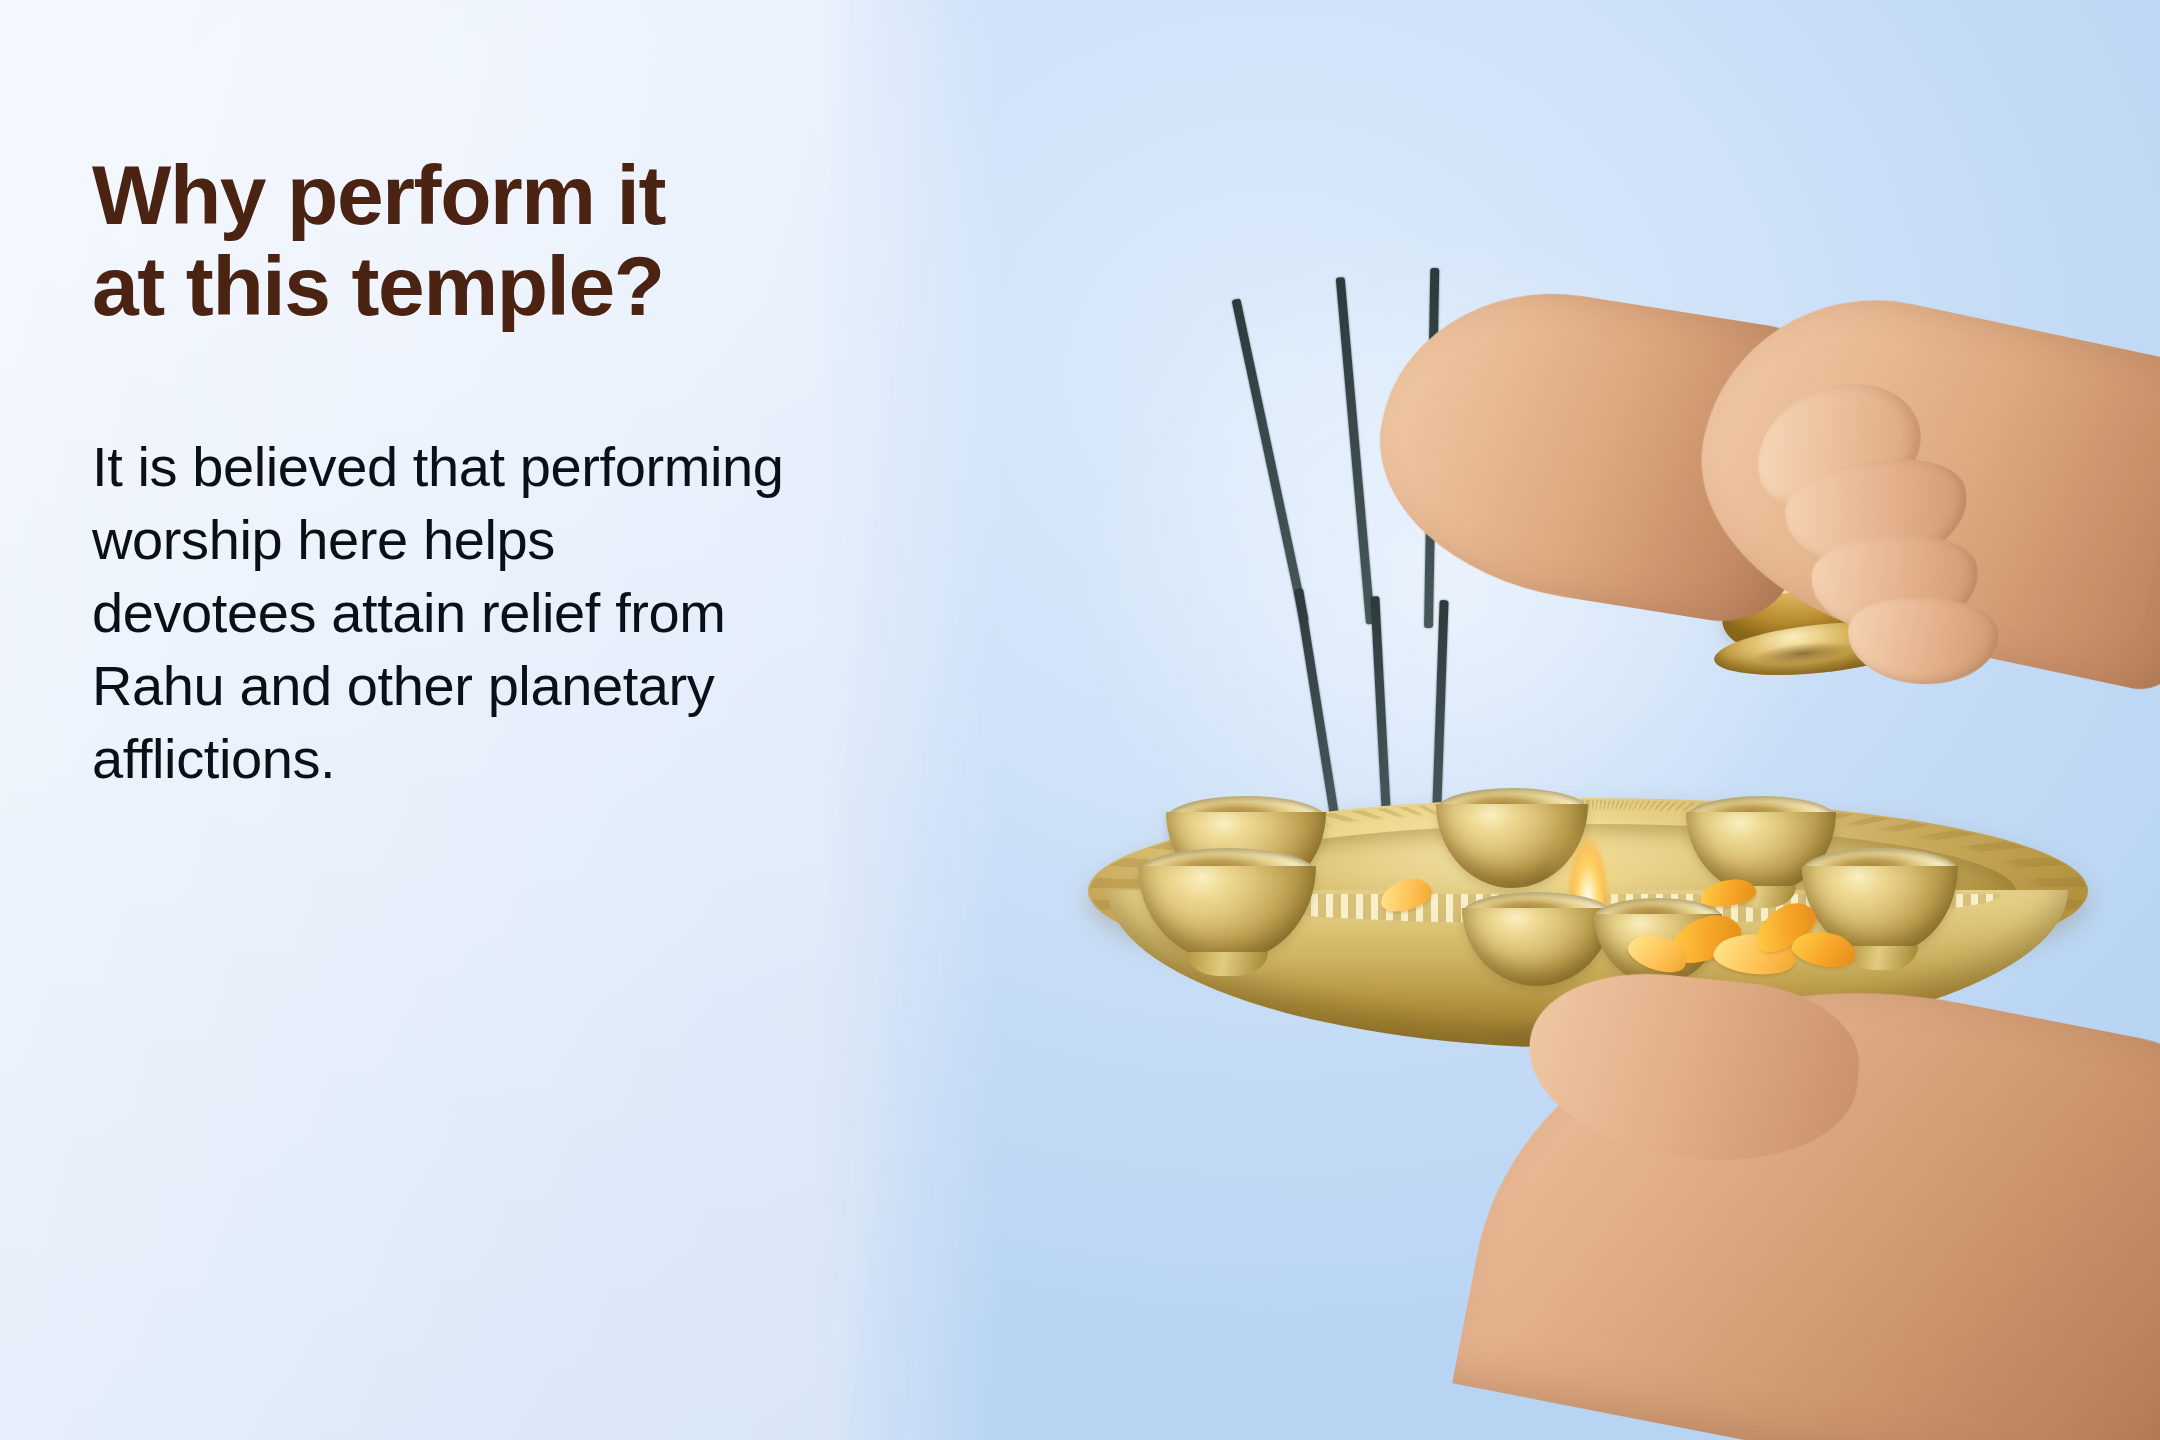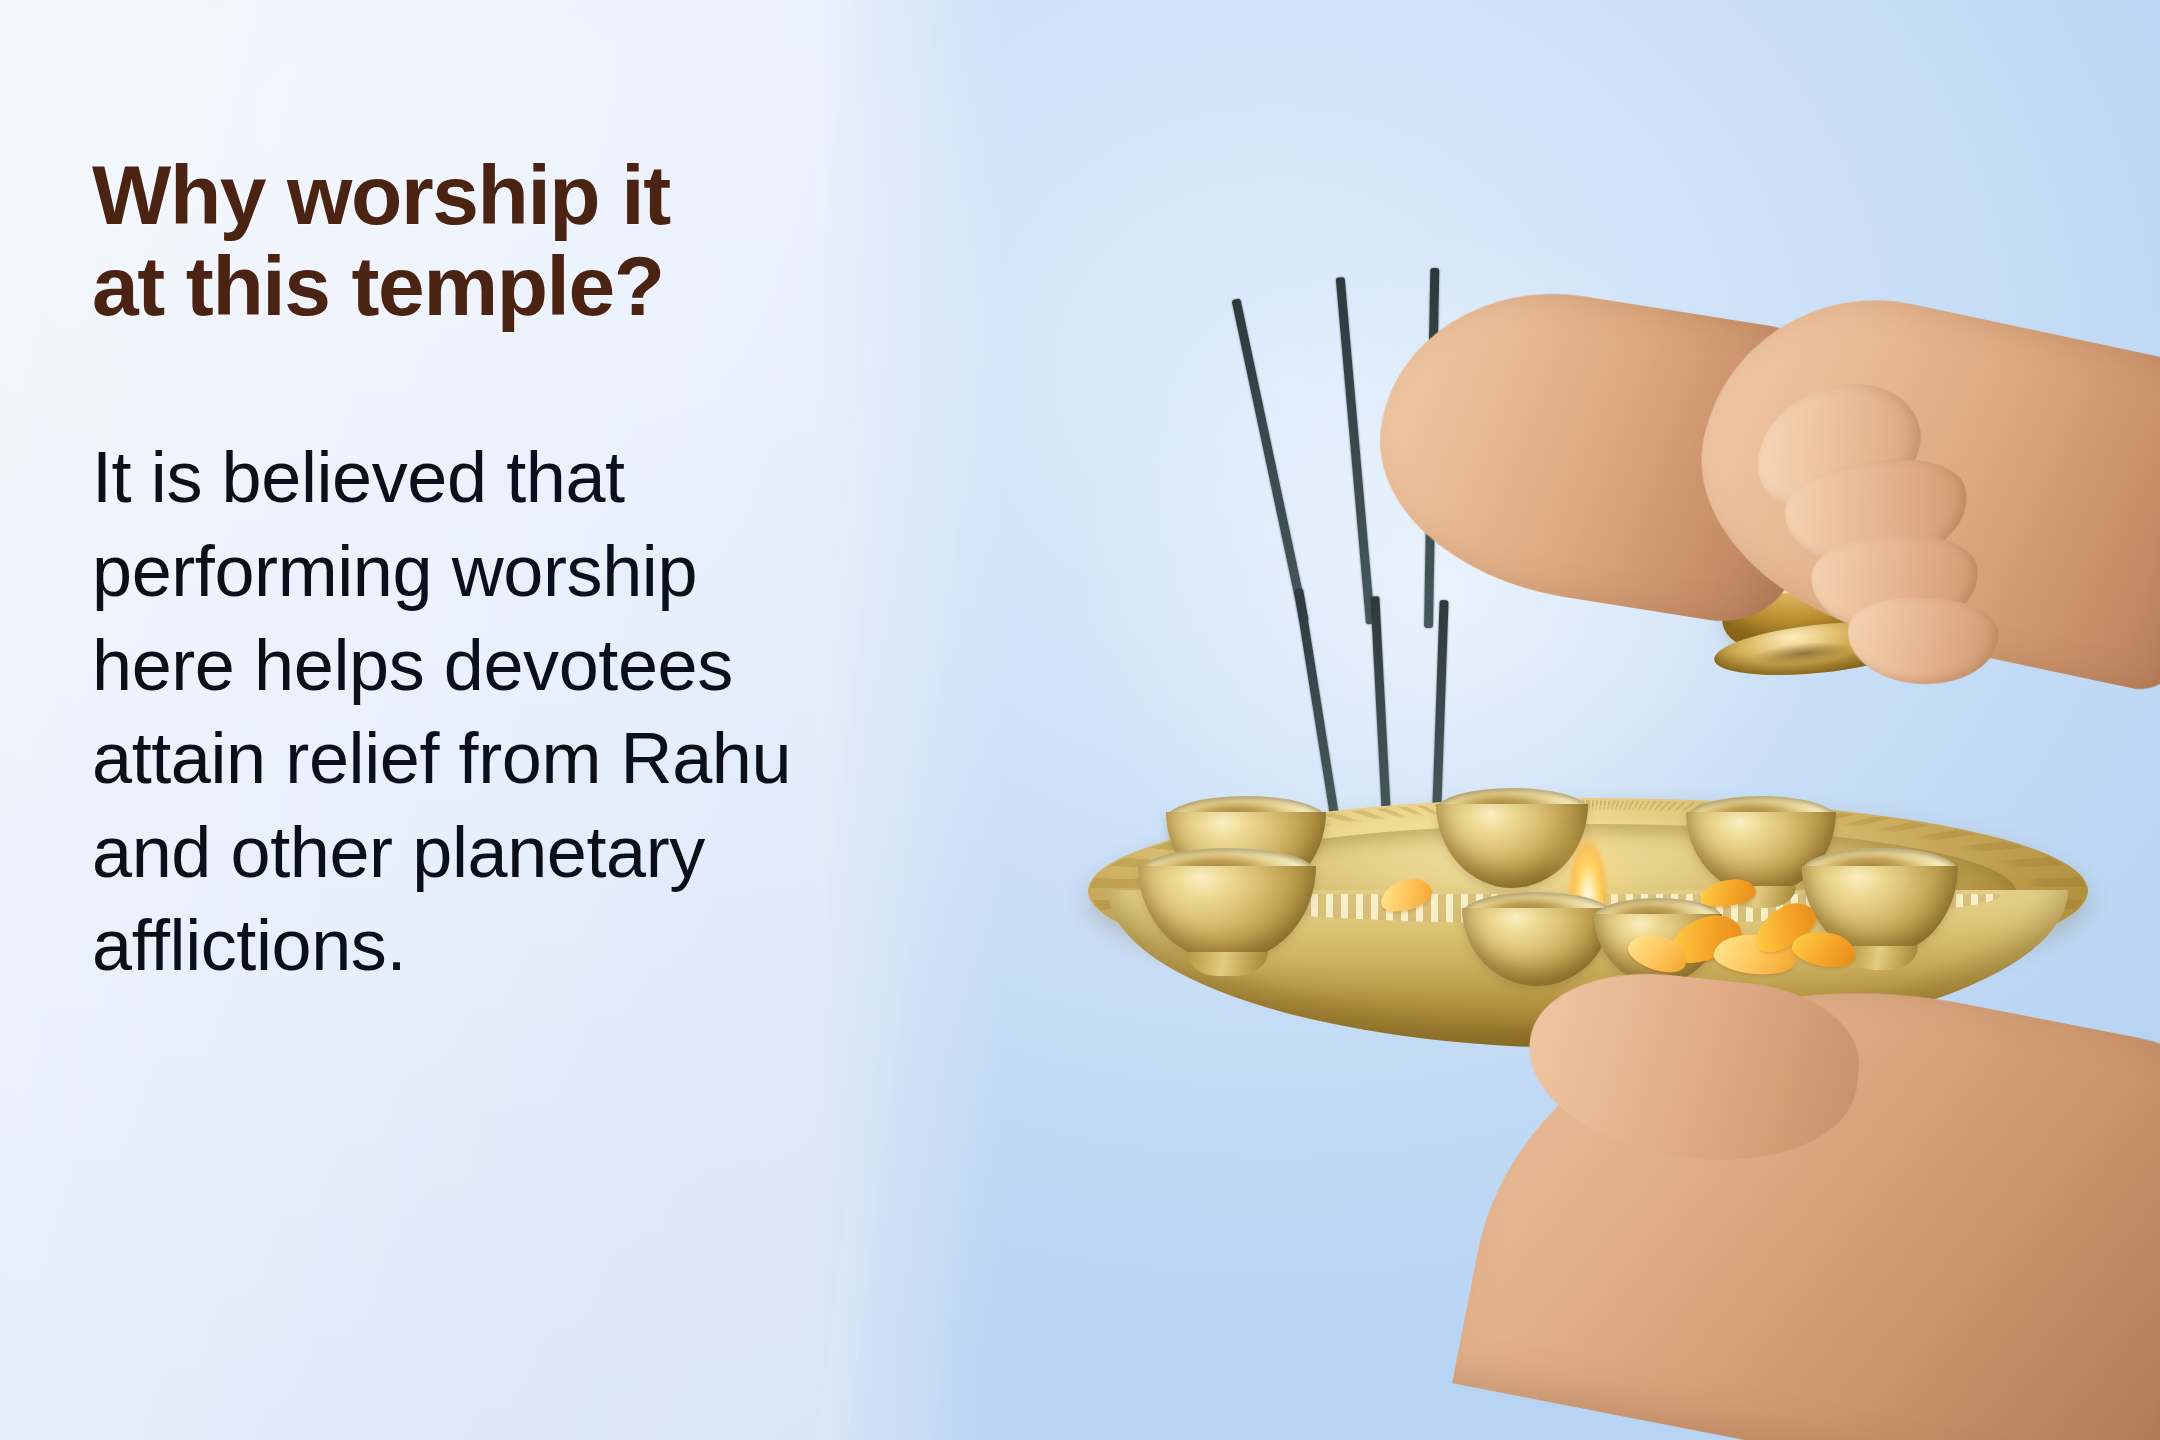--- a/index.html
+++ b/index.html
@@ -296,21 +296,21 @@
     font-size:84px;
     font-weight:700;
     line-height:1.08;
     letter-spacing:-1.4px;
     color:#4b2312;
     text-shadow:0 1px 0 rgba(255,255,255,.45);
     white-space:pre-line;
   }
   .body-copy {
     margin-top:100px;
-    font-size:72px;
+    font-size:56px;
     font-weight:500;
     line-height:1.30;
     letter-spacing:-0.4px;
     color:#0b1018;
     max-width:700px;
   }
 </style>
 </head>
 <body>
 
@@ -403,18 +403,18 @@
   <div class="petal" style="left:1752px; top:908px; width:66px; height:38px; transform:rotate(-28deg);"></div>
   <div class="petal pale" style="left:1628px; top:936px; width:60px; height:34px; transform:rotate(22deg);"></div>
   <div class="petal" style="left:1792px; top:932px; width:64px; height:34px; transform:rotate(14deg);"></div>
   <div class="petal pale" style="left:1380px; top:880px; width:52px; height:30px; transform:rotate(-12deg);"></div>
   <div class="petal" style="left:1700px; top:880px; width:56px; height:26px; transform:rotate(-6deg);"></div>
 
   <div class="arm arm-bottom skin-soft"></div>
   <div class="palm skin-soft"></div>
 
   <div class="copy">
-    <h1 class="headline">Why worship it
+    <h1 class="headline">Why perform it
 at this temple?</h1>
     <p class="body-copy">It is believed that performing worship here helps devotees attain relief from Rahu and other planetary afflictions.</p>
   </div>
 
 </div>
 
 </body></html>

